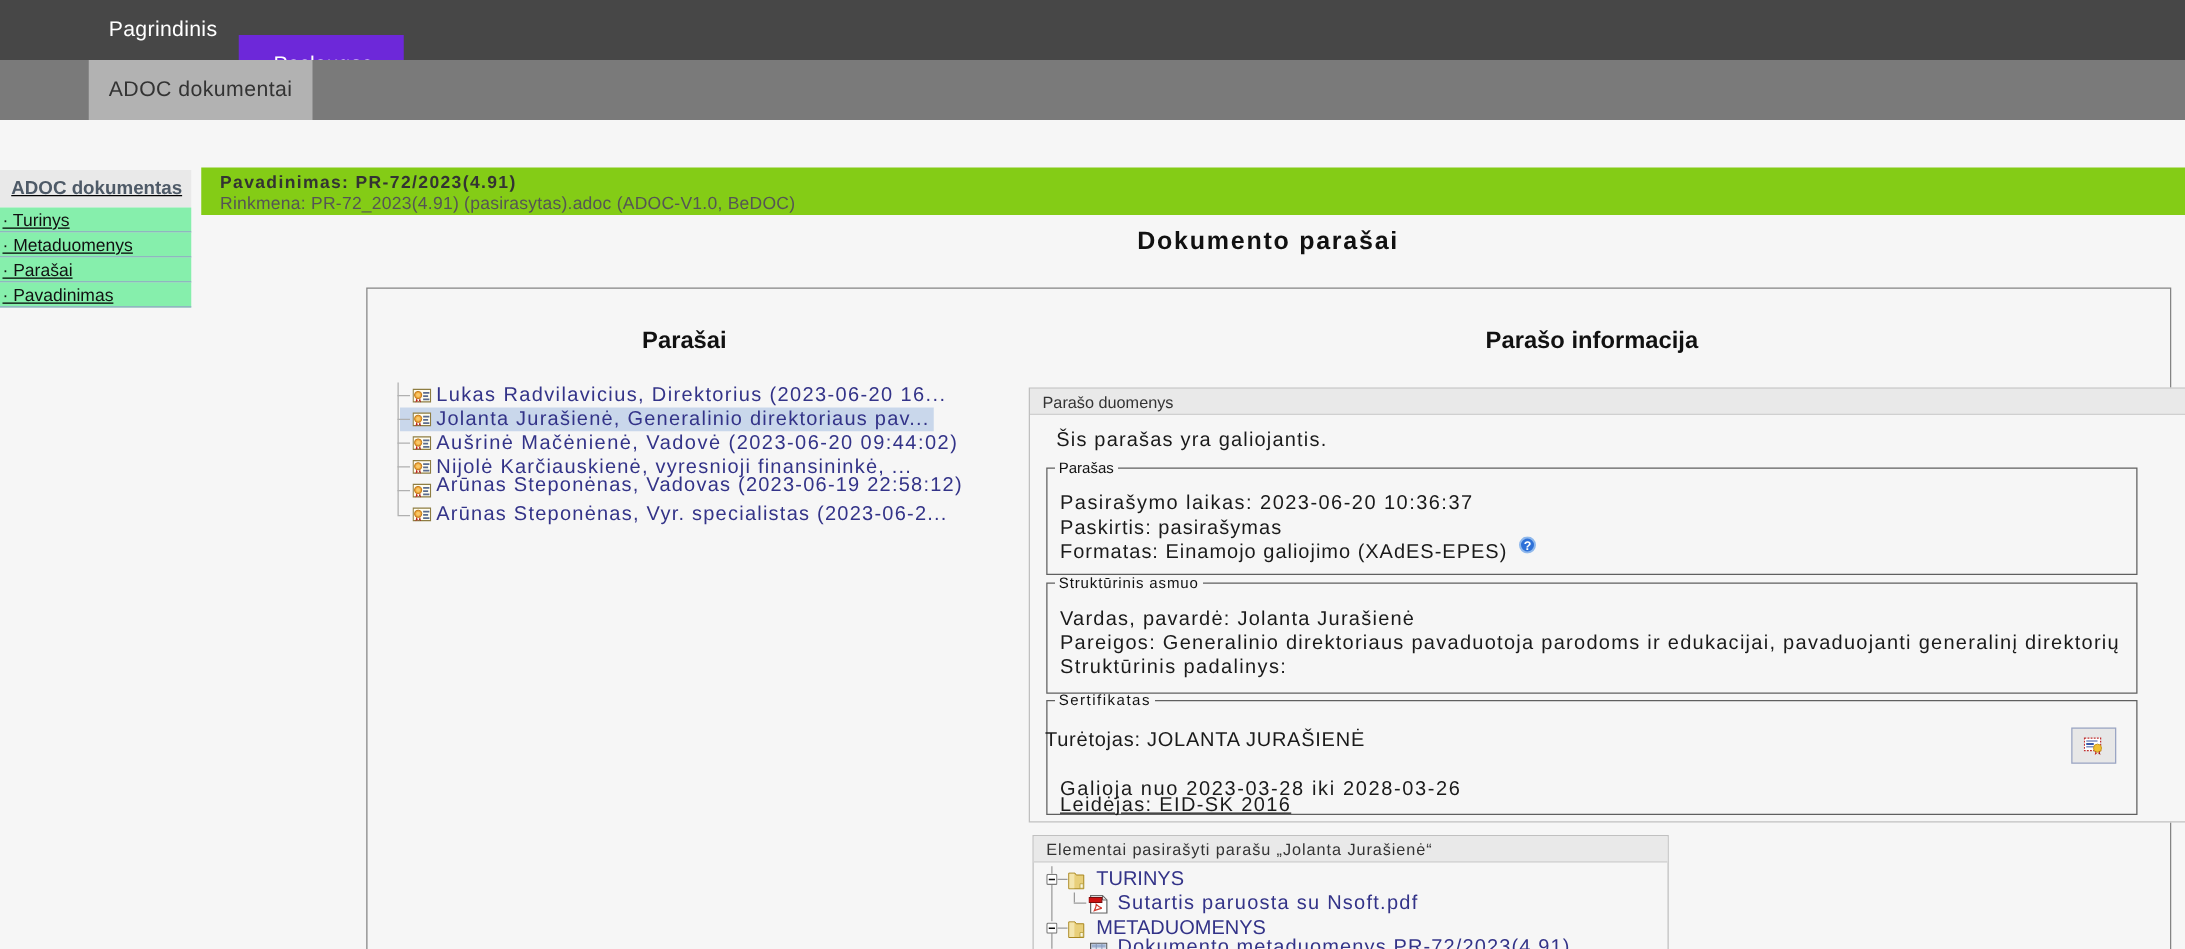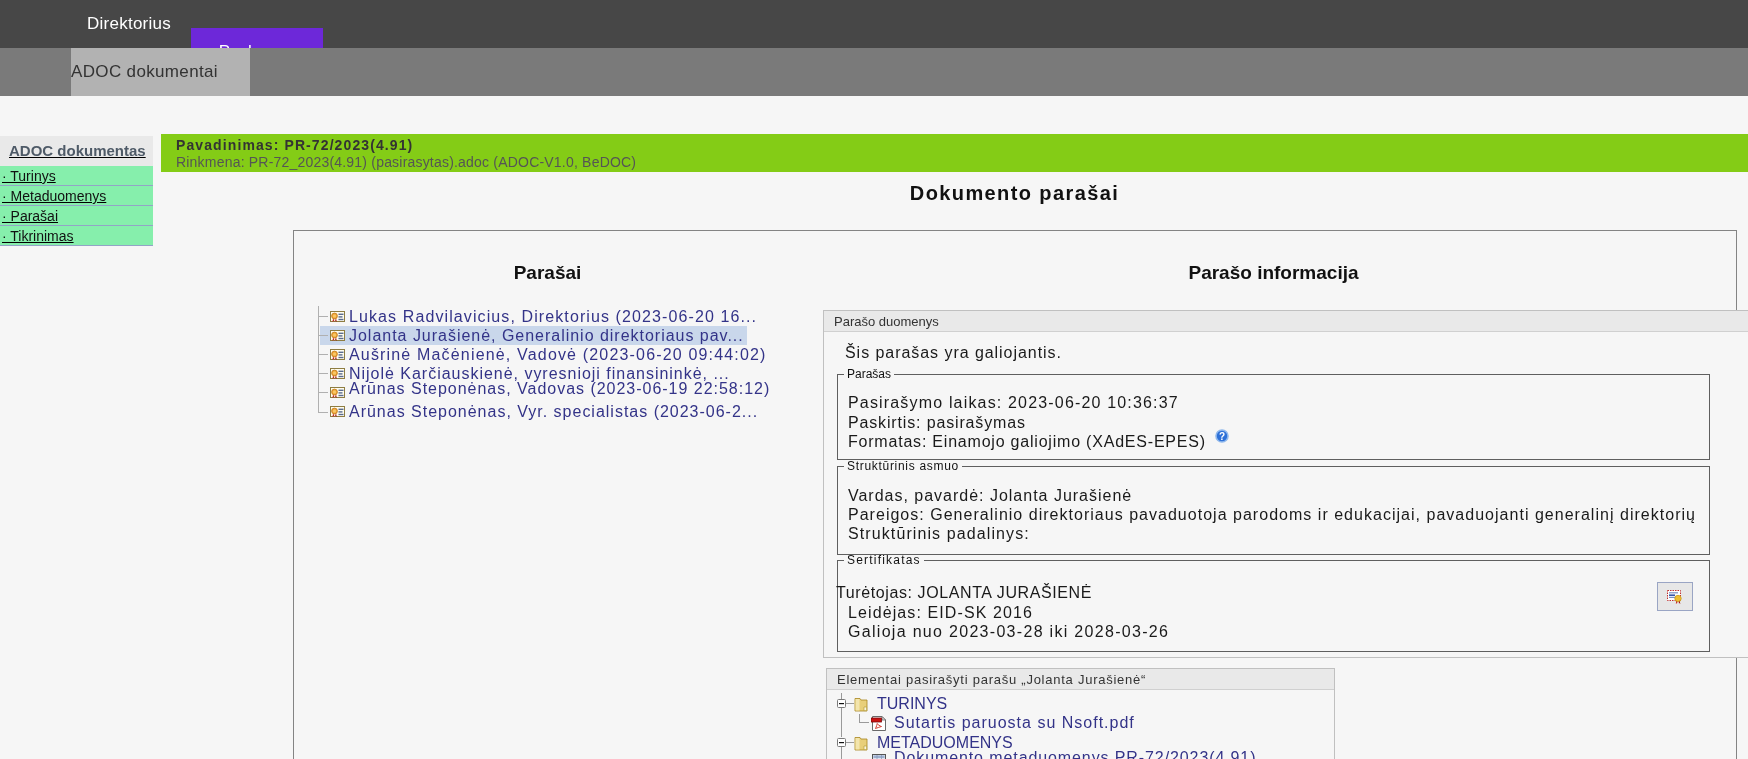--- a/index.html
+++ b/index.html
@@ -4,21 +4,21 @@
 <style>
 * { margin:0; padding:0; box-sizing:border-box; }
 html,body { width:1748px; height:759px; overflow:hidden; background:#f6f6f6;
   font-family:"Liberation Sans", sans-serif; }
 .abs { position:absolute; }
 
 #nav1 { position:absolute; left:0; top:0; width:1748px; height:48px; background:#474747; }
 #nav1 .item { position:absolute; top:0; height:48px; line-height:48px; color:#fff; font-size:17px; }
 #tab-paslaugos { position:absolute; left:191px; top:0; width:132px; height:48px; background:#6d28d9; color:#fff; font-size:17px; line-height:48px; text-align:center; text-indent:3px;margin-top:28px; }
 #nav2 { position:absolute; left:0; top:48px; width:1748px; height:48px; background:#7a7a7a; }
-#tab-adoc { position:absolute; left:71px; top:0; width:179px; height:48px; background:#b2b2b2; color:#333; font-size:17px; line-height:48px; letter-spacing:0.35px; }
+#tab-adoc { position:absolute; left:71px; top:0; width:179px; height:48px; background:#b2b2b2; color:#333; font-size:17px; line-height:48px; text-align:center; letter-spacing:0.35px; }
 
 #sidebar { position:absolute; left:0; top:136px; width:153px;text-decoration:underline; }
 #sidebar .hdr { height:30px; background:#e9e9e9; color:#4e5a67; font-weight:bold; font-size:15px; line-height:30px; padding-left:9px; }
 #sidebar .item { height:20px; background:#86efac; color:#111; font-size:14px; line-height:20px; padding-left:2px; border-bottom:1px solid #93a4c6; }
 
 #band { position:absolute; left:161px; top:134px; width:1587px; height:38px; background:#84cc16; }
 #band .l1 { position:absolute; left:15px; top:3px; font-size:14px; font-weight:bold; color:#333; letter-spacing:1.1px; }
 #band .l2 { position:absolute; left:15px; top:20px; font-size:14px; color:#555; letter-spacing:0.2px; }
 
 #title { position:absolute; left:293px; top:182px; width:1443px; text-align:center; font-size:20px; font-weight:bold; color:#111; letter-spacing:1.4px; }
@@ -35,33 +35,33 @@
 .panel .phdr { height:21px; background:#e9e9e9; border-bottom:1px solid #d0d0d0; font-size:13px; color:#333; line-height:21px; padding-left:10px; }
 fieldset.fs { position:absolute; border:1px solid #5f5f5f; }
 fieldset.fs legend { font-size:12px; color:#111; margin-left:6px; padding:0 3px; }
 .ln { position:absolute; font-size:16px; color:#1a1a1a; white-space:nowrap; }
 
 .btrow { position:absolute; font-size:16px; color:#333388; white-space:nowrap; }
 </style>
 </head>
 <body>
 <div id="nav1">
-  <div class="item" style="left:87px; letter-spacing:0.25px;">Direktorius</div>
+  <div class="item" style="left:87px; letter-spacing:0.25px;">Pagrindinis</div>
   <div id="tab-paslaugos">Paslaugos</div>
 </div>
 <div id="nav2">
   <div id="tab-adoc">ADOC dokumentai</div>
 </div>
 
 <div id="sidebar">
   <div class="hdr">ADOC dokumentas</div>
   <div class="item">· Turinys</div>
   <div class="item">· Metaduomenys</div>
   <div class="item">· Parašai</div>
-  <div class="item">· Tikrinimas</div>
+  <div class="item">· Pavadinimas</div>
 </div>
 
 <div id="band">
   <div class="l1">Pavadinimas: PR-72/2023(4.91)</div>
   <div class="l2">Rinkmena: PR-72_2023(4.91) (pasirasytas).adoc (ADOC-V1.0, BeDOC)</div>
 </div>
 
 <div id="title">Dokumento parašai</div>
 <div id="outer"></div>
 <div class="colhead" style="left:294px; top:262px; width:507px; text-align:center;">Parašai</div>
@@ -120,21 +120,21 @@
   <legend style="letter-spacing:0.7px;">Struktūrinis asmuo</legend>
 </fieldset>
 <div class="ln" style="left:848px; top:487px; letter-spacing:0.99px;">Vardas, pavardė: Jolanta Jurašienė</div>
 <div class="ln" style="left:848px; top:506px; letter-spacing:1.02px;">Pareigos: Generalinio direktoriaus pavaduotoja parodoms ir edukacijai, pavaduojanti generalinį direktorių</div>
 <div class="ln" style="left:848px; top:525px; letter-spacing:1.1px;">Struktūrinis padalinys:</div>
 
 <fieldset class="fs" style="left:837px; top:553px; width:873px; height:99px;">
   <legend style="letter-spacing:1.2px;">Sertifikatas</legend>
 </fieldset>
 <div class="ln" style="left:836px; top:584px; letter-spacing:0.6px;">Turėtojas: JOLANTA JURAŠIENĖ</div>
-<div class="ln" style="left:848px; top:604px; letter-spacing:1.1px;">Leidėjas: EID-SK 2016</div>
+<div class="ln" style="left:848px; top:636px; letter-spacing:1.1px;text-decoration:underline;">Leidėjas: EID-SK 2016</div>
 <div class="ln" style="left:848px; top:623px; letter-spacing:1.3px;">Galioja nuo 2023-03-28 iki 2028-03-26</div>
 <div style="position:absolute; left:1657px; top:582px; width:36px; height:29px; background:#e7e7e7; border:1px solid #9aa5c4; text-align:center;">
   <svg width="16" height="16" viewBox="0 0 16 16" style="margin-top:6px;">
       <use href="#certbtn"></use>
     </svg>
 </div>
 
 <div class="panel" id="bp" style="left:826px; top:668px; width:509px; height:95px;">
   <div class="phdr" style="letter-spacing:0.75px;">Elementai pasirašyti parašu „Jolanta Jurašienė“</div>
 </div>

